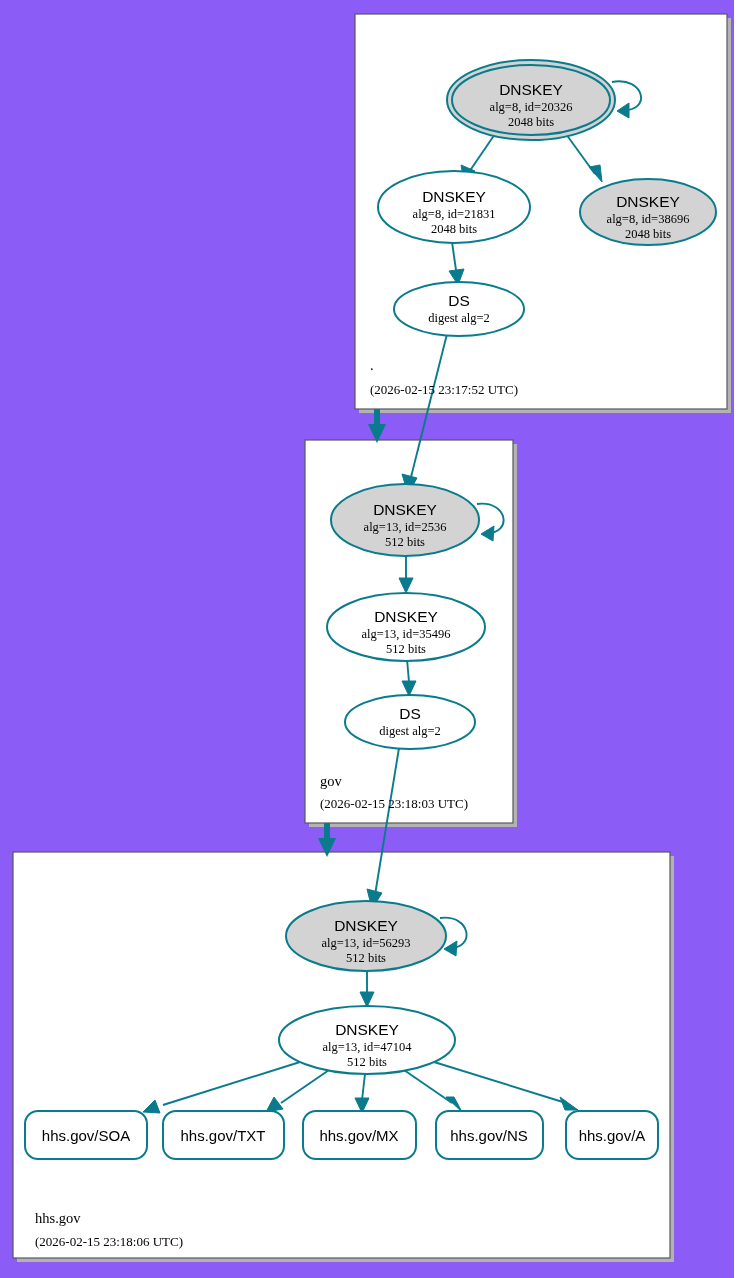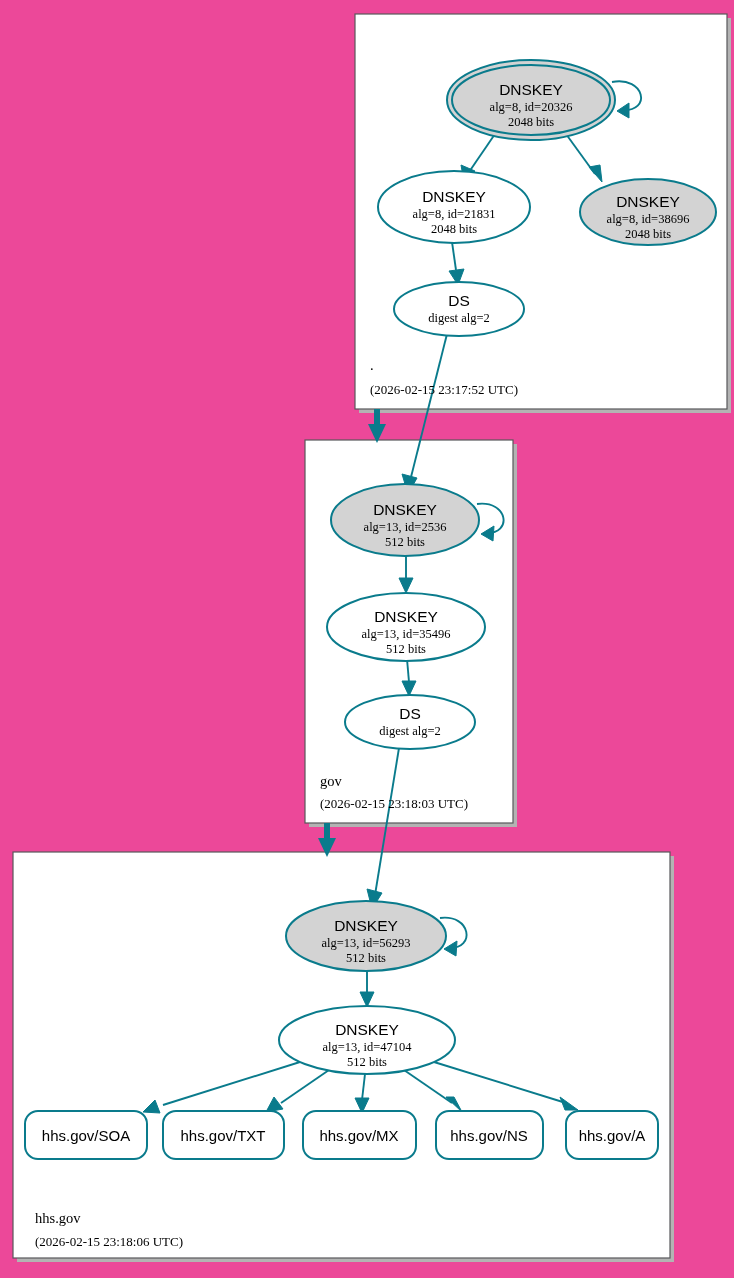--- a/index.html
+++ b/index.html
@@ -8,21 +8,21 @@
     padding: 0;
     background: #ffffff;
   }
   body {
     font-family: "Liberation Sans", sans-serif;
   }
   #canvas {
     position: relative;
     width: 734px;
     height: 1278px;
-    background: #ec4899;
+    background: #8b5cf6;
     overflow: hidden;
   }
   #graph {
     position: absolute;
     left: 0;
     top: 0;
     width: 743px;
     height: 1278px;
   }
   .zone-box {

